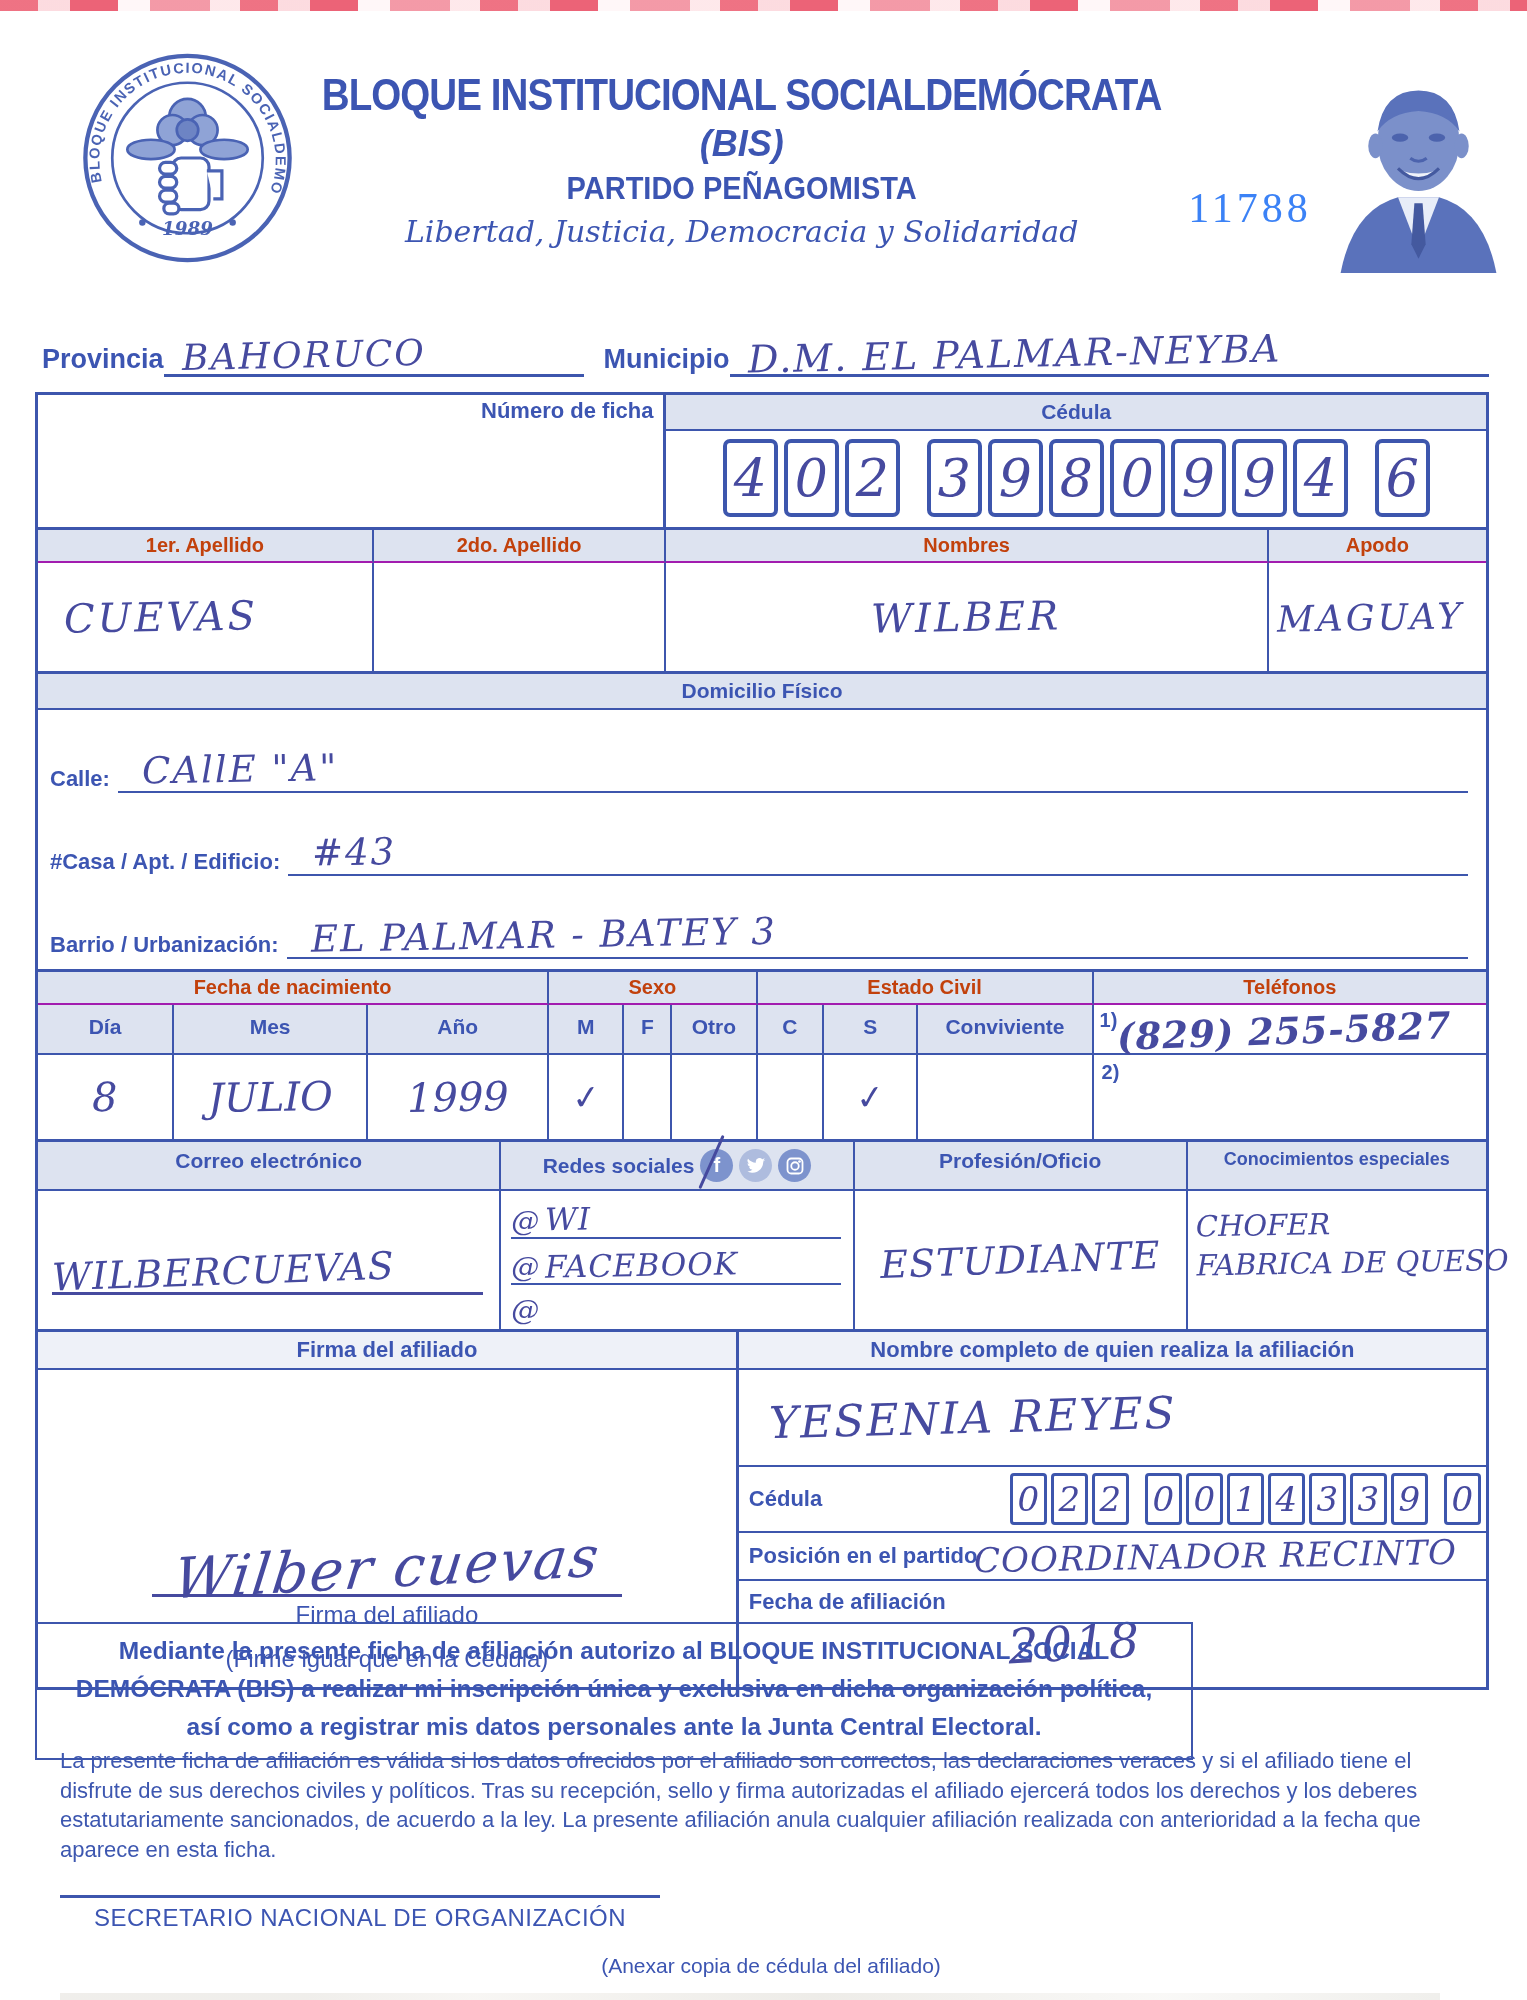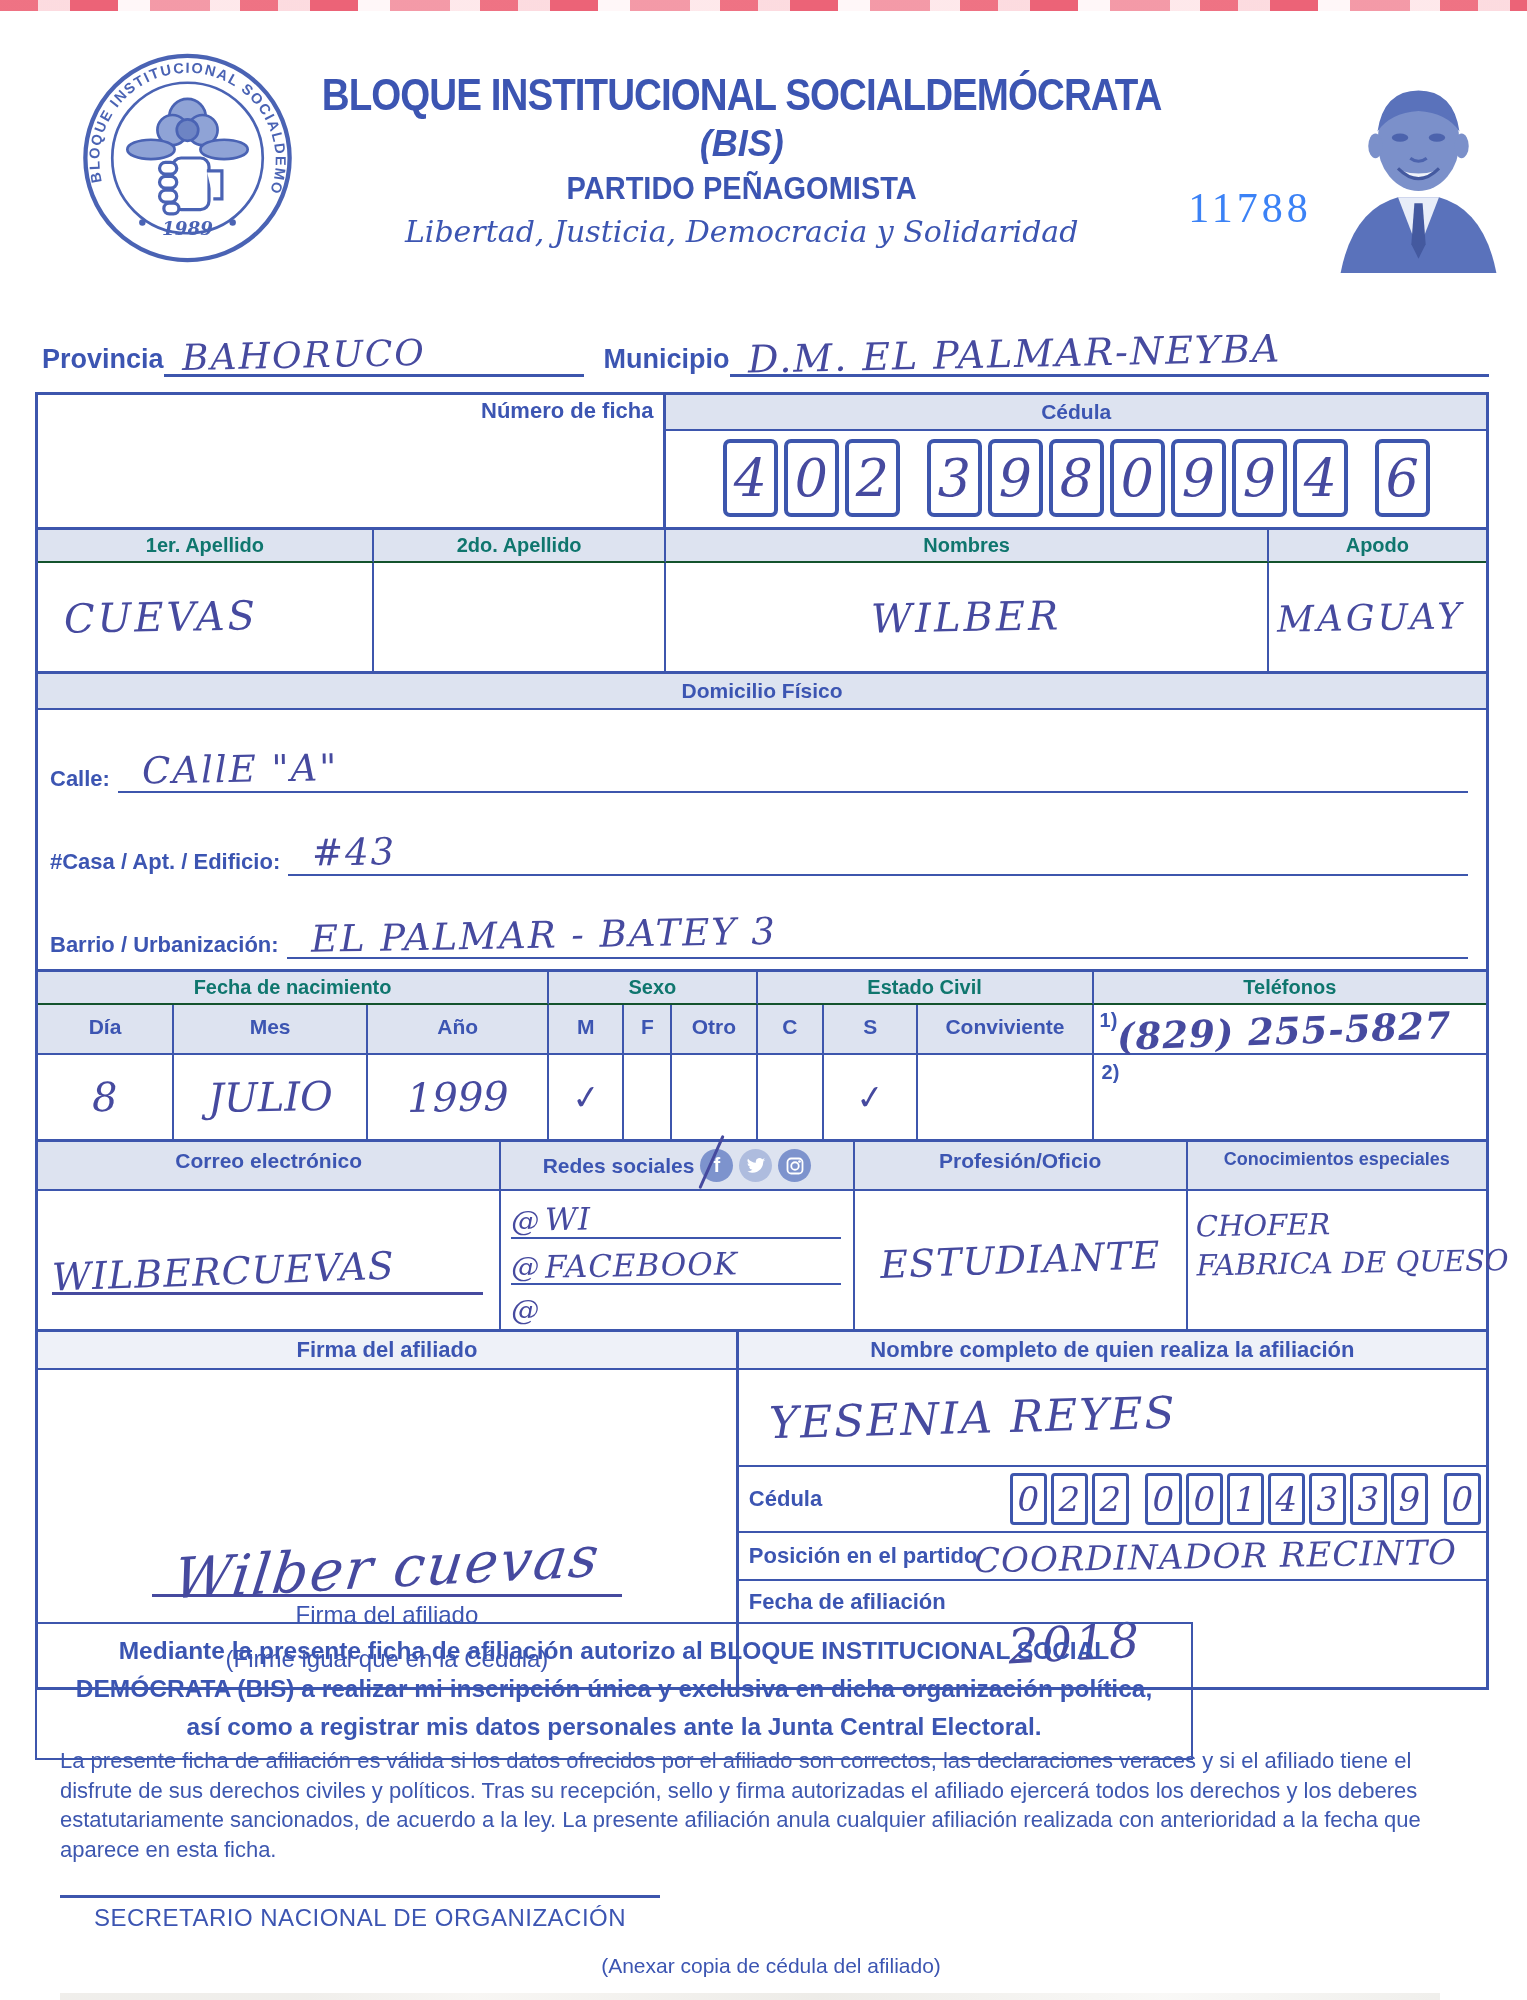--- a/index.html
+++ b/index.html
@@ -53,21 +53,21 @@
   .hw { font-family:"DejaVu Serif", serif; font-style:italic; color:#464a9f; }
   .loc-value { display:block; font-size:36px; letter-spacing:2px; transform:rotate(-1.2deg); padding-left:18px; white-space:nowrap; }
   .loc-value.muni-v { font-size:38px; }
 
   
   .form-table { position:absolute; top:392px; left:35px; width:1454px; border:3px solid #3d56ad; background:#fff; }
   .bar {
     background:#dde3f0; color:#3c55b2; font-weight:bold; text-align:center;
     font-size:21px; padding:5px 0; border-bottom:2px solid #3d56ad;
   }
-  .cellhead { background:#dde3f0; color:#0f766e; font-weight:bold; text-align:center; font-size:20px; padding:4px 0; border-bottom:2px solid #14532d; }
+  .cellhead { background:#dde3f0; color:#c2410c; font-weight:bold; text-align:center; font-size:20px; padding:4px 0; border-bottom:2px solid #a21caf; }
 
   
   .row1 { display:grid; grid-template-columns:43.4% 56.6%; border-bottom:3px solid #3d56ad; }
   .numero-cell { border-right:3px solid #3d56ad; display:flex; flex-direction:row; justify-content:flex-end; padding:0 10px 4px; }
   .numero-line { border-top:2px solid #3d56ad; margin:0 4px; }
   .numero-label { text-align:center; font-weight:bold; font-size:22px; color:#3c55b2; padding-top:3px; }
   .cedula-cell {}
   .digit-row { display:flex; justify-content:center; align-items:center; padding:8px 4px 10px; }
   .digit-box {
     width:55px; height:78px; border:4px solid #3d56ad; border-radius:7px;

